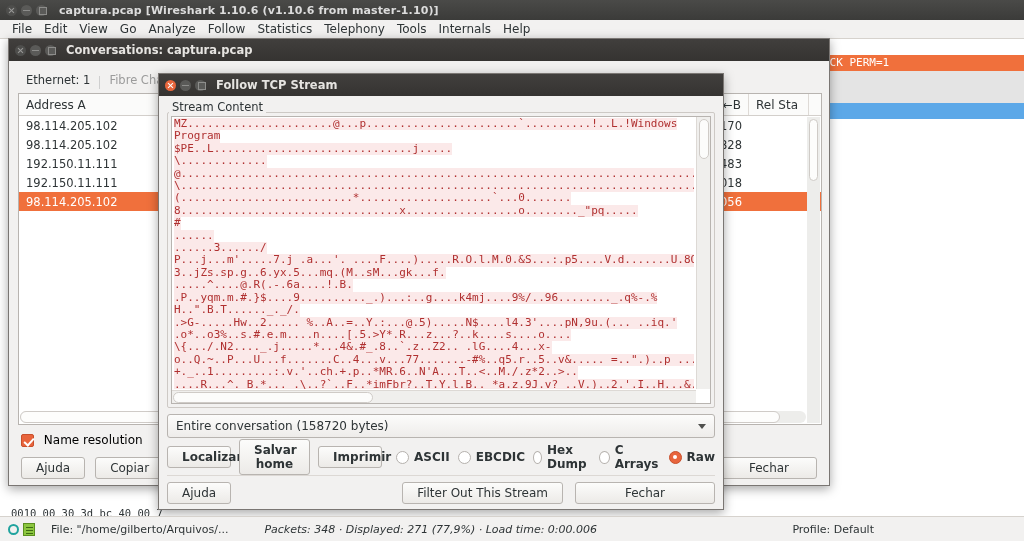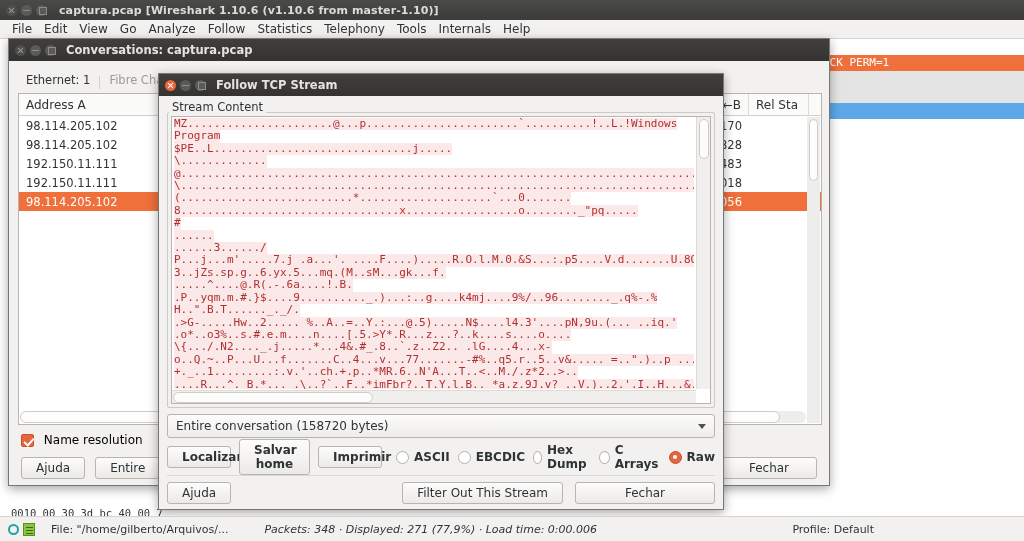--- a/index.html
+++ b/index.html
@@ -294,21 +294,21 @@
           <span class="optlabel">Name resolution</span>
         </span>
         <span>
           <span class="chk"></span>
           <span class="optlabel">Lir</span>
         </span>
       </div>
 
       <div class="conv-btns">
         <div class="btn">Ajuda</div>
-        <div class="btn">Entire</div>
+        <div class="btn">Copiar</div>
       </div>
       <div class="conv-close">
         <div class="btn" style="min-width:96px">Fechar</div>
       </div>
     </div>
   </div>
 
   <div class="dlg" id="follow">
     <div class="dlg-title">
       <span class="wbtns">

